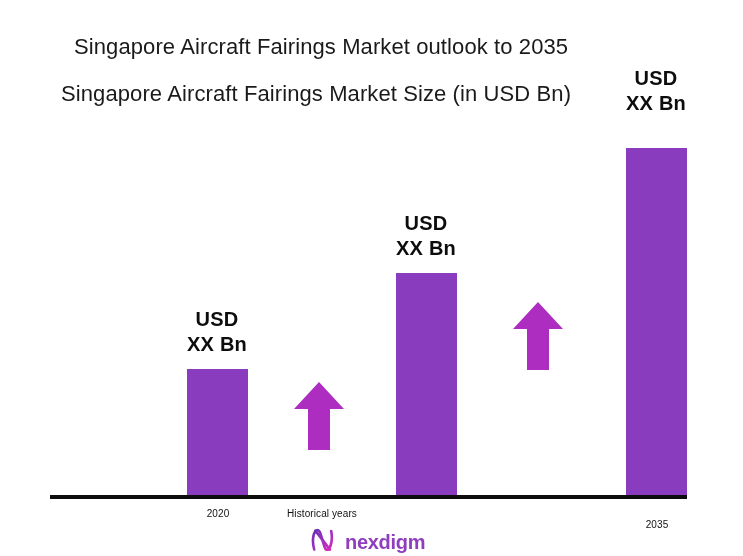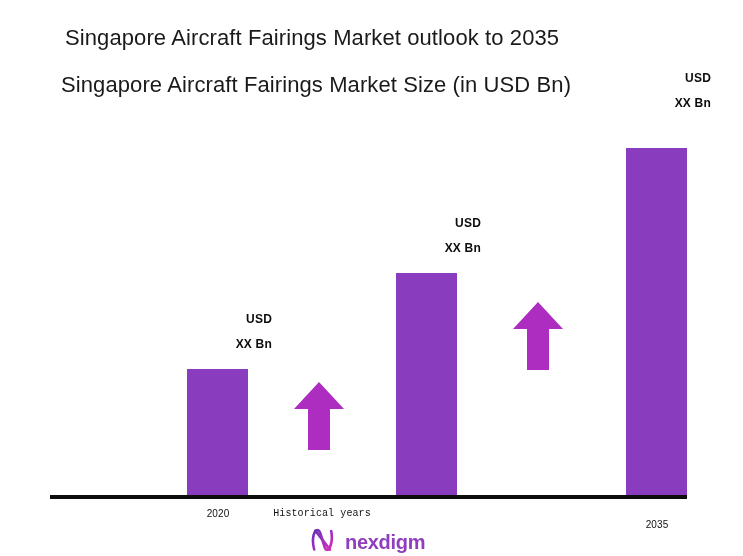--- a/index.html
+++ b/index.html
@@ -25,21 +25,21 @@
     left: 61px;
     top: 18px;
     width: 560px;
   }
   .chart-title {
     font-size: 22px;
     line-height: 31px;
     color: #1a1a1a;
     font-weight: 400;
     letter-spacing: 0.1px;
-    margin: 4px;
+    margin: 13px;
   }
   .chart-subtitle {
     font-size: 22px;
     line-height: 31px;
     color: #1a1a1a;
     font-weight: 400;
     letter-spacing: 0.1px;
     margin: 16px 0 0 0;
   }
 
@@ -64,22 +64,22 @@
     position: absolute;
     background: #8a3cbe;
     bottom: 61px; 
   }
   .bar-2020 { left: 187px; width: 61px; height: 126px; }
   .bar-2025 { left: 396px; width: 61px; height: 222px; }
   .bar-2035 { left: 626px; width: 61px; height: 347px; }
 
   .bar-value {
     position: absolute;
-    text-align: right;
-    font-size: 12px;
+    text-align: center;
+    font-size: 20px;
     font-weight: bold;
     color: #0d0d0d;
     line-height: 25px;
     letter-spacing: 0.2px;
     width: 110px;
   }
   .bar-value .v-line { display: block; }
   .val-2020 { left: 162px; top: 307px; }
   .val-2025 { left: 371px; top: 211px; }
   .val-2035 { left: 601px; top: 66px; }
@@ -95,21 +95,21 @@
   .x-label {
     position: absolute;
     top: 508px;
     font-size: 10px;
     color: #111111;
     text-align: center;
     letter-spacing: 0.1px;
     white-space: nowrap;
   }
   .xl-0 { left: 163px; width: 110px; }
-  .xl-1 { left: 248px; width: 148px; font-family: Liberation Mono, monospace; }
+  .xl-1 { left: 248px; width: 148px; }
   .xl-2 { left: 372px; width: 110px; }
   .xl-3 { left: 458px; width: 168px; }
   .xl-4 { left: 602px; width: 110px; margin-top: 11px; }
 
   
   .brand {
     position: absolute;
     left: 311px;
     top: 528px;
     display: flex;

